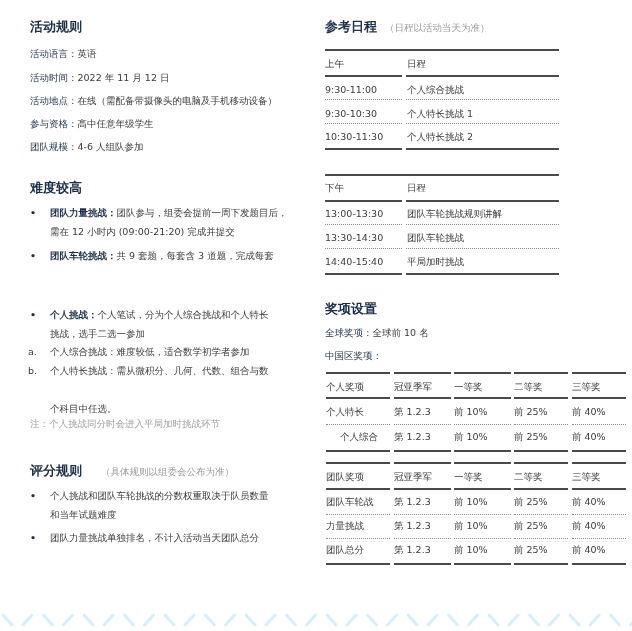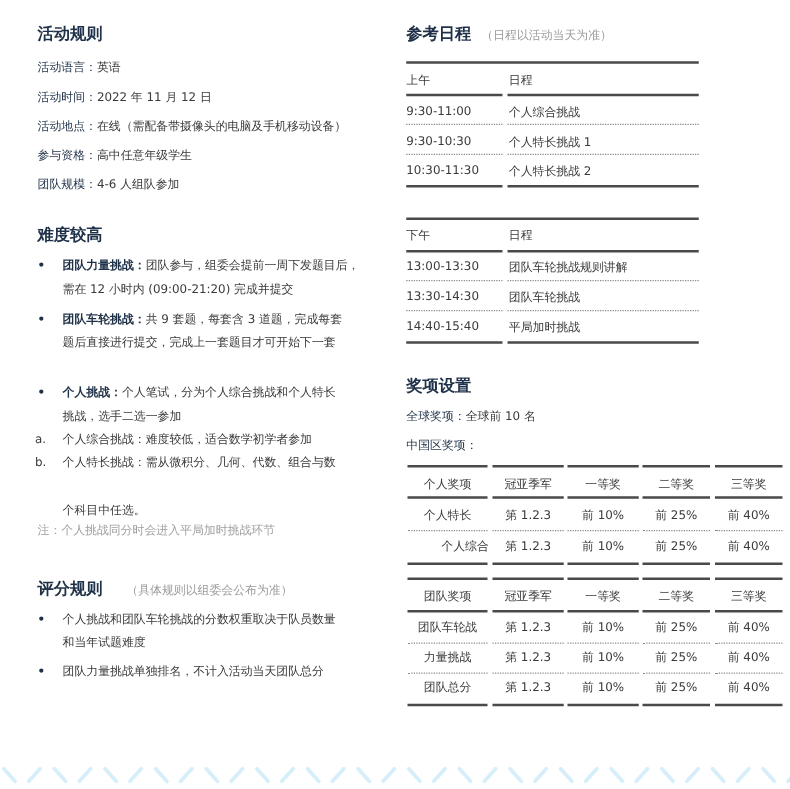--- a/index.html
+++ b/index.html
@@ -14,21 +14,21 @@
   .bullet { position: absolute; left: 0; width: 275px; font-size: 9.5px; line-height: 19px; color: #3a3a3a; }
   .bullet .dot { position: absolute; left: 0; top: 0; width: 14px; text-align: left; color: #1f3148; font-weight: bold; }
   .bullet .body { margin-left: 20px; }
   .bullet .k { font-weight: bold; color: #1f3148; }
   .note { position: absolute; left: 0; font-size: 9.5px; color: #a0a0a0; white-space: nowrap; }
 
   .tbl { position: absolute; left: 0; }
   .tbl .cell { position: absolute; font-size: 9.5px; color: #3a3a3a; white-space: nowrap; }
   .tbl .line { position: absolute; height: 2px; background: #4a4a4a; }
   .tbl .dotted { position: absolute; height: 0; border-top: 1px dotted #8a8a8a; }
-  .center { text-align: center; }
+  .center { text-align: left; }
 
   .zigzag { position: absolute; left: 0; top: 612px; width: 632px; height: 16px; }
 </style>
 </head>
 <body>
 
 <div class="col-left">
   <h2 style="top:18px;">活动规则</h2>
 
   <div class="kv" style="top:48px;"><span class="k">活动语言：</span><span>英语</span></div>
@@ -39,21 +39,21 @@
 
   <h2 style="top:179px;">难度较高</h2>
 
   <div class="bullet" style="top:203px;">
     <span class="dot">•</span>
     <div class="body"><span class="k">团队力量挑战：</span><span>团队参与，组委会提前一周下发题目后，</span><br><span>需在 12 小时内 (09:00-21:20) 完成并提交</span></div>
   </div>
 
   <div class="bullet" style="top:246px;">
     <span class="dot">•</span>
-    <div class="body"><span class="k">团队车轮挑战：</span><span>共 9 套题，每套含 3 道题，完成每套</span><br><span>题后直接进行提交，完成上一套题目才可开始下一套</span><br></div>
+    <div class="body"><span class="k">团队车轮挑战：</span><span>共 9 套题，每套含 3 道题，完成每套</span><br><br></div>
   </div>
 
   <div class="bullet" style="top:305px;">
     <span class="dot">•</span>
     <div class="body"><span class="k">个人挑战：</span><span>个人笔试，分为个人综合挑战和个人特长</span><br><span>挑战，选手二选一参加</span></div>
   </div>
 
   <div class="bullet" style="top:342px;">
     <span class="dot" style="font-weight:normal;color:#3a3a3a;left:-2px;">a.</span>
     <div class="body"><span>个人综合挑战：难度较低，适合数学初学者参加</span></div>

